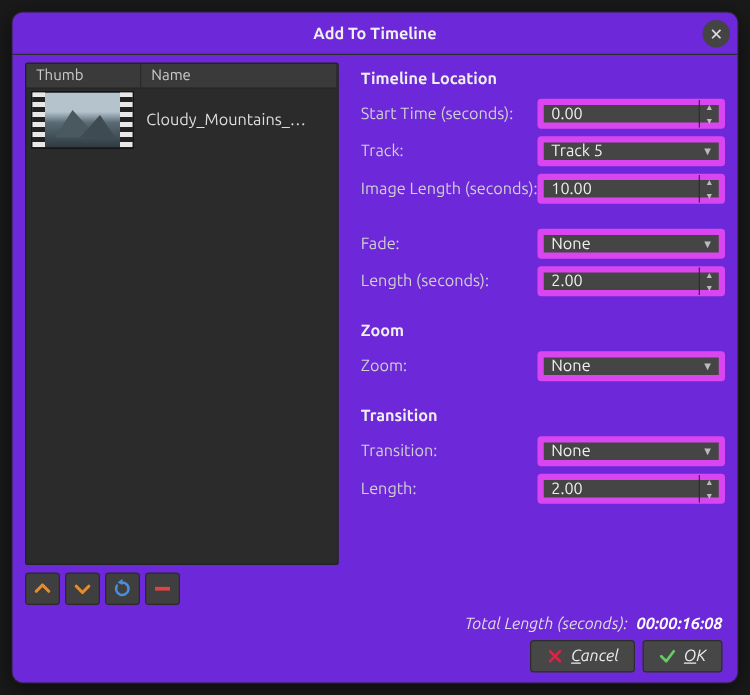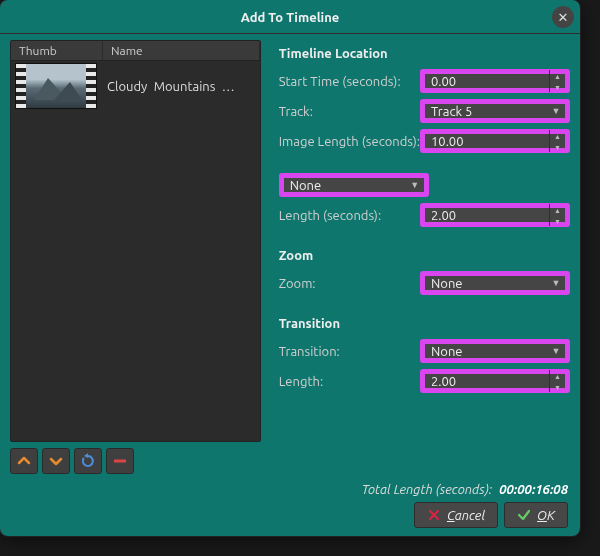--- a/index.html
+++ b/index.html
@@ -8,22 +8,22 @@
   font-family: "Ubuntu", "Segoe UI", sans-serif;
   font-size: 13px;
   color: #d8d8d8;
   width: 600px;
   height: 556px;
   overflow: hidden;
 }
 .window {
   width: 580px;
   height: 536px;
-  margin: 0;
-  background: #0f766e;
+  margin: 10px;
+  background: #6d28d9;
   border-radius: 8px;
   box-shadow: 0 0 0 1px #222, 0 4px 20px rgba(0,0,0,0.6);
   display: flex;
   flex-direction: column;
 }
 .titlebar {
   height: 34px;
   display: flex;
   align-items: center;
   justify-content: center;
@@ -319,20 +319,21 @@
             <span class="val">10.00</span>
             <div class="spins">
                 <div>▲</div>
                 <div>▼</div>
               </div>
           </div>
         </div>
 
         <div class="spacer"></div>
         <div class="form-row">
+          <label>Fade:</label>
           <div class="combo">
             <span class="val">None</span>
             <span class="arrow">▼</span>
           </div>
         </div>
         <div class="form-row">
           <label>Length (seconds):</label>
           <div class="spinbox">
             <span class="val">2.00</span>
             <div class="spins">

